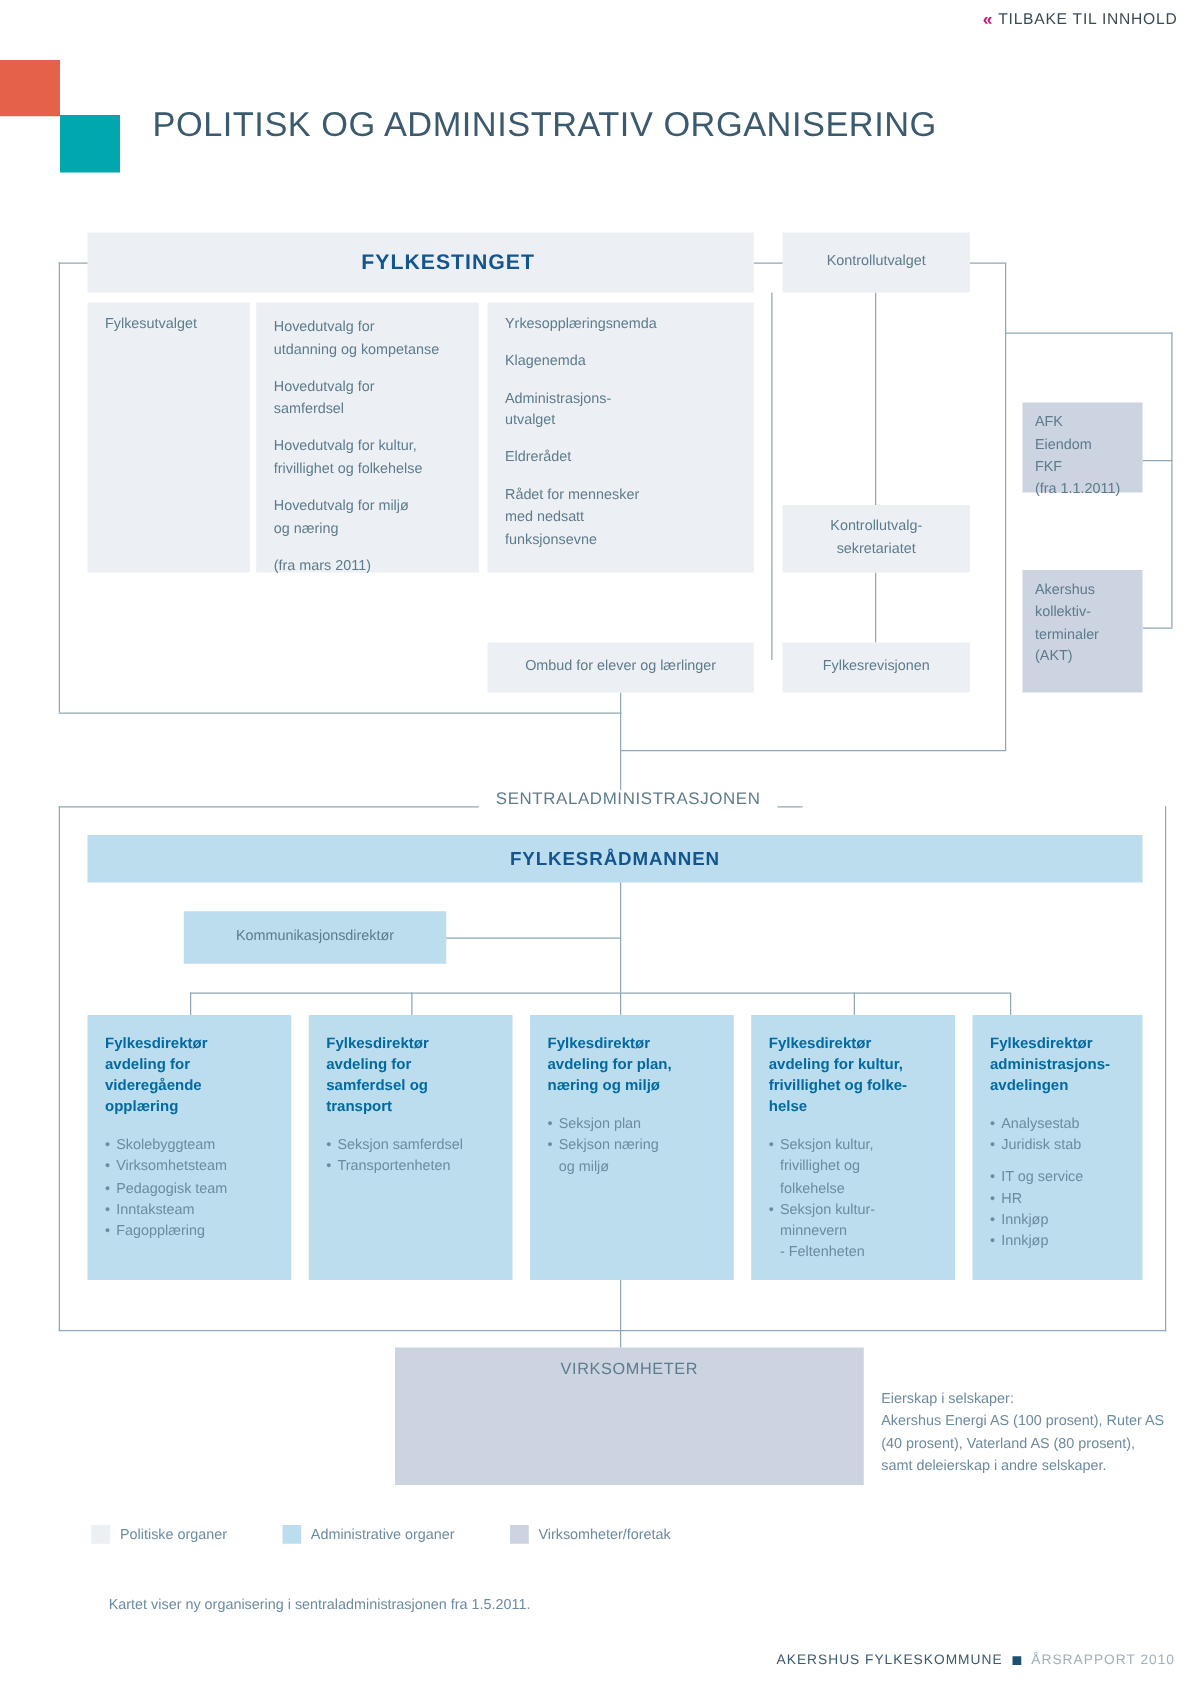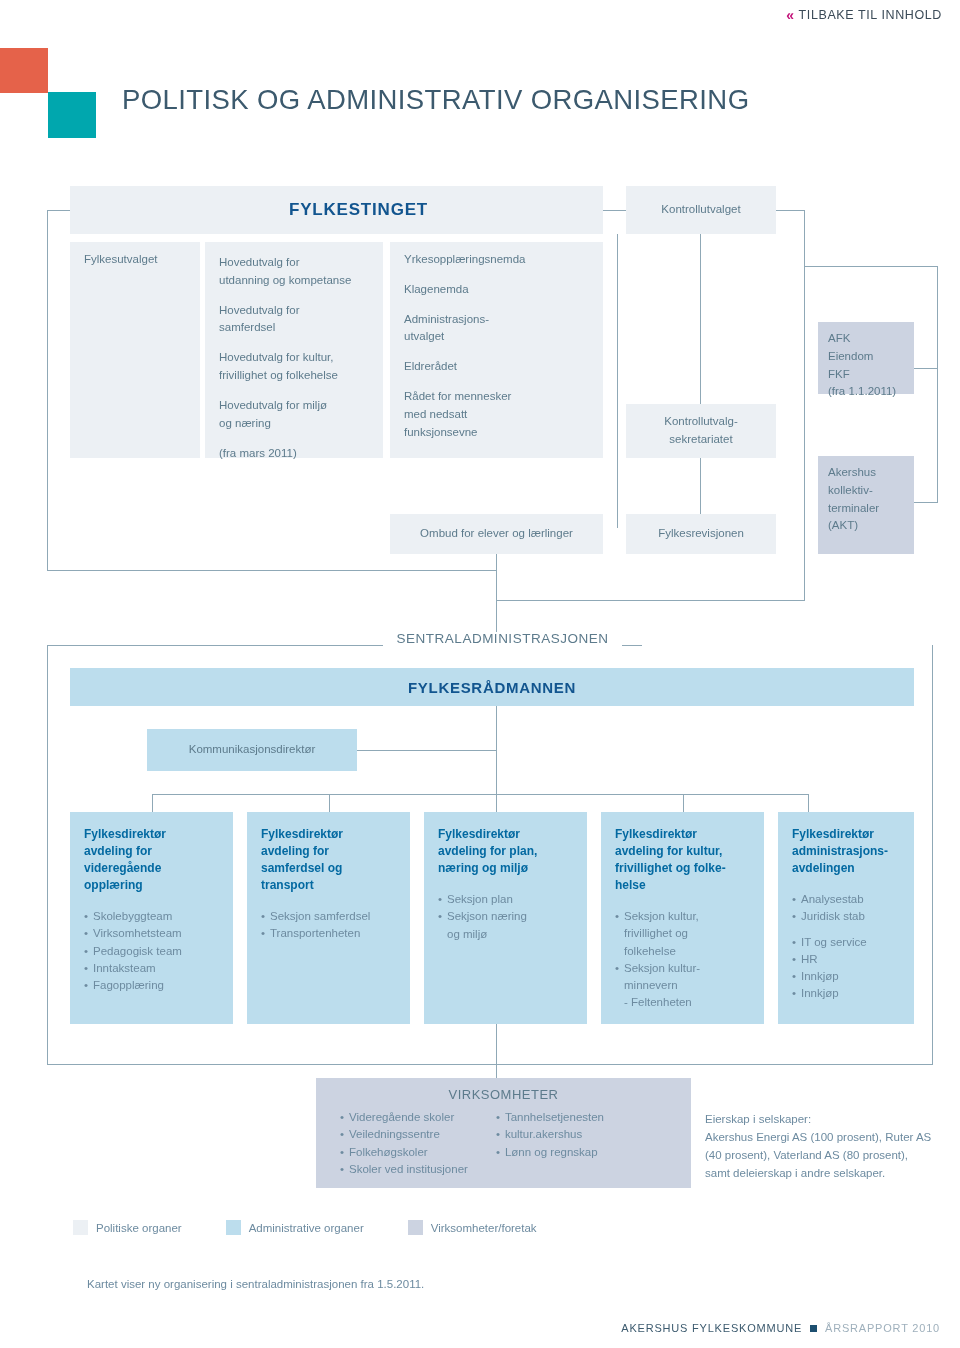--- a/index.html
+++ b/index.html
@@ -330,33 +330,20 @@
       <li style="white-space: pre-line;">HR</li>
       <li style="white-space: pre-line;">Innkjøp</li>
       <li style="white-space: pre-line;">Innkjøp</li>
     </ul>
 </div>
 
 <div class="ln ln-v" style="left:496px; top:1024px; height:54px;"></div>
 
 <div class="box c-virk" id="virksomheter">
   <div class="v-title">VIRKSOMHETER</div>
-  <div class="v-cols">
-    <ul>
-        <li style="white-space: pre-line;">Videregående skoler</li>
-        <li style="white-space: pre-line;">Veiledningssentre</li>
-        <li style="white-space: pre-line;">Folkehøgskoler</li>
-        <li style="white-space: pre-line;">Skoler ved institusjoner</li>
-      </ul>
-    <ul>
-        <li style="white-space: pre-line;">Tannhelsetjenesten</li>
-        <li style="white-space: pre-line;">kultur.akershus</li>
-        <li style="white-space: pre-line;">Lønn og regnskap</li>
-      </ul>
-  </div>
 </div>
 
 <div id="eierskap" style="white-space:pre-line;">Eierskap i selskaper:
 Akershus Energi AS (100 prosent), Ruter AS
 (40 prosent), Vaterland AS (80 prosent),
 samt deleierskap i andre selskaper.</div>
 
 <div id="legend">
   <div class="lg-item">
     <span class="lg-sw" style="background:#ecf0f4;"></span>

